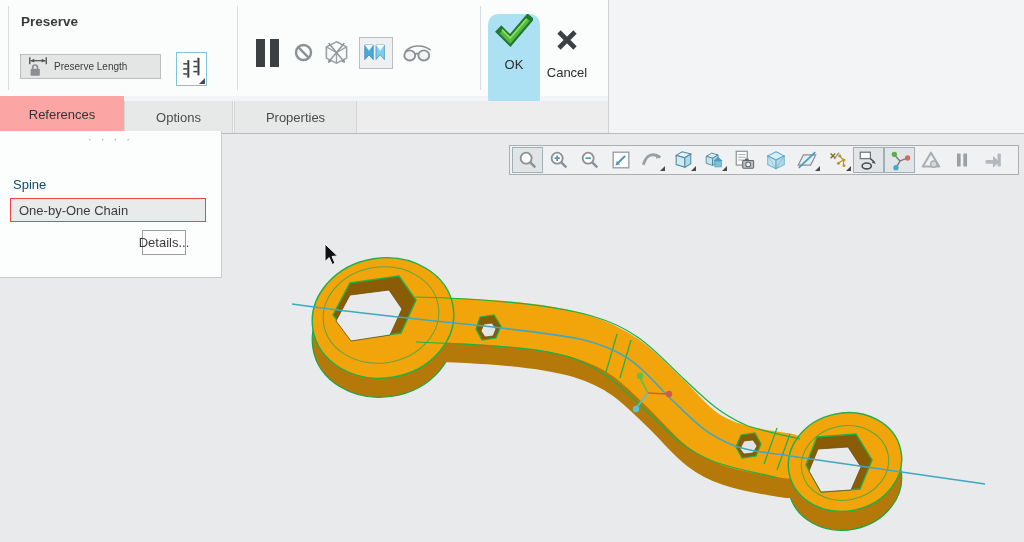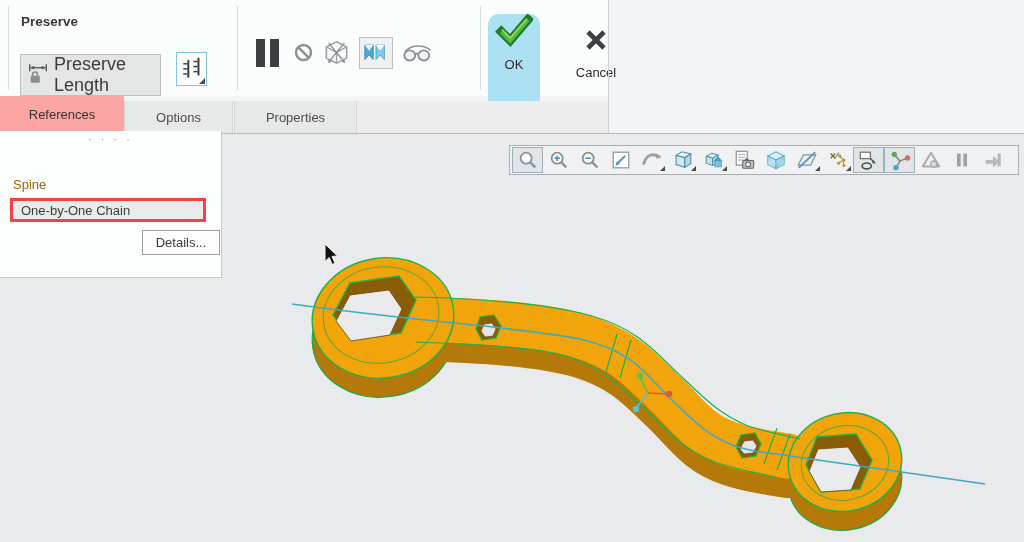--- a/index.html
+++ b/index.html
@@ -8,37 +8,37 @@
          font-family:"Liberation Sans", sans-serif; color:#333; }
 
   
   .ribbon { position:absolute; left:0; top:0; width:608px; height:96px; background:#fbfcfc; }
   .vsep { position:absolute; top:6px; width:1px; height:84px; background:#d9dbdc; }
   .vsep.s1{ left:8px; } .vsep.s2{ left:237px; } .vsep.s3{ left:480px; }
   .ribbon-right-edge { position:absolute; left:608px; top:0; width:1px; height:133px; background:#cfd2d4; }
 
   .group-title { position:absolute; left:21px; top:14px; font-size:13.5px; font-weight:bold; color:#3a3a3a; }
 
-  .btn-preserve { position:absolute; left:20px; top:54px; width:141px; height:42px;
+  .btn-preserve { position:absolute; left:20px; top:54px; width:141px; height:25px;
      background:#e4e5e5; border:1px solid #bcbdbe; display:flex; align-items:center;
-     gap:5px; padding:0 8px 0 6px; font-size:18px; color:#3c3c3c; cursor:default; }
+     gap:5px; padding:0 8px 0 6px; font-size:10px; color:#3c3c3c; cursor:default; }
   .btn-sections { position:absolute; left:176px; top:52px; width:31px; height:34px;
      background:#fdfefe; border:1px solid #7fc4dd; display:flex; align-items:center; justify-content:center; }
   .dd::after { content:""; position:absolute; right:1px; bottom:1px;
      border-style:solid; border-width:0 0 6px 6px; border-color:transparent transparent #4a4a4a transparent; }
 
   .grp-preview { position:absolute; left:250px; top:30px; width:200px; height:45px;
      display:flex; align-items:center; gap:9px; }
   .icon-flat { display:flex; align-items:center; justify-content:center; }
   .icon-pressed { border:1px solid #b9bfc2; background:#eef0f1; padding:2px; }
 
   .ok-block { position:absolute; left:488px; top:14px; width:52px; height:95px;
      background:#ace1f4; display:flex; flex-direction:column; align-items:center;
      justify-content:flex-start; padding-top:0; gap:6px; font-size:13px; color:#2b2b2b;border-radius:10px; }
-  .cancel-block { position:absolute; left:572px; top:14px; width:48px; height:75px;
+  .cancel-block { position:absolute; left:543px; top:14px; width:48px; height:75px;
      display:flex; flex-direction:column; align-items:center; padding-top:13px; gap:9px;
      font-size:13px; color:#2b2b2b; }
 
   
   .tabstrip { position:absolute; left:0; top:96px; width:608px; height:37px; }
   .tab { position:absolute; top:5px; height:32px; display:flex; align-items:center;
      justify-content:center; font-size:13px; color:#4c4c4c;
      background:#e7e8e8; border-left:1px solid #d4d5d5; border-right:1px solid #d4d5d5; }
   .tab.active { top:0; height:37px; background:#fca5a5; border:none; color:#333; }
   .tab.t-ref { left:0; width:124px; }
@@ -58,25 +58,25 @@
      justify-content:center; border:1px solid transparent; }
   .gbtn.pressed { background:#e1e5e7; border-color:#9fb0b8; }
   .gbtn .dd2 { position:absolute; right:1px; bottom:1px; width:0; height:0;
      border-style:solid; border-width:0 0 5px 5px; border-color:transparent transparent #4a4a4a transparent; }
 
   
   .refpanel { position:absolute; left:0; top:131px; width:222px; height:147px;
      background:#fcfdfd; border-right:1px solid #c6cacc; border-bottom:1px solid #c6cacc; }
   .drag-dots { position:absolute; left:0; right:0; top:2px; text-align:center;
      color:#9aa0a4; font-size:11px; letter-spacing:3px; }
-  .spine-label { position:absolute; left:13px; top:46px; font-size:13px; color:#a16207; }
+  .spine-label { position:absolute; left:13px; top:46px; font-size:13px; color:#0c4a6e; }
   .spine-field { position:absolute; left:10px; top:67px; width:196px; height:24px;
-     background:#e9eaea; border:3px solid #ef4444; font-size:13px; color:#3c3c3c;
+     background:#e9eaea; border:1px solid #ef4444; font-size:13px; color:#3c3c3c;
      display:flex; align-items:center; padding-left:8px; }
-  .details-btn { position:absolute; left:142px; top:99px; width:78px; height:25px;
+  .details-btn { position:absolute; left:142px; top:99px; width:44px; height:25px;
      background:#fdfdfd; border:1px solid #9b9ea0; font-size:13px; color:#3c3c3c;
      display:flex; align-items:center; justify-content:center; }
 
   .cursor { position:absolute; left:322px; top:243px; }
 </style>
 </head>
 <body>
 
 <div class="ribbon">
   <div class="vsep s1"></div>

